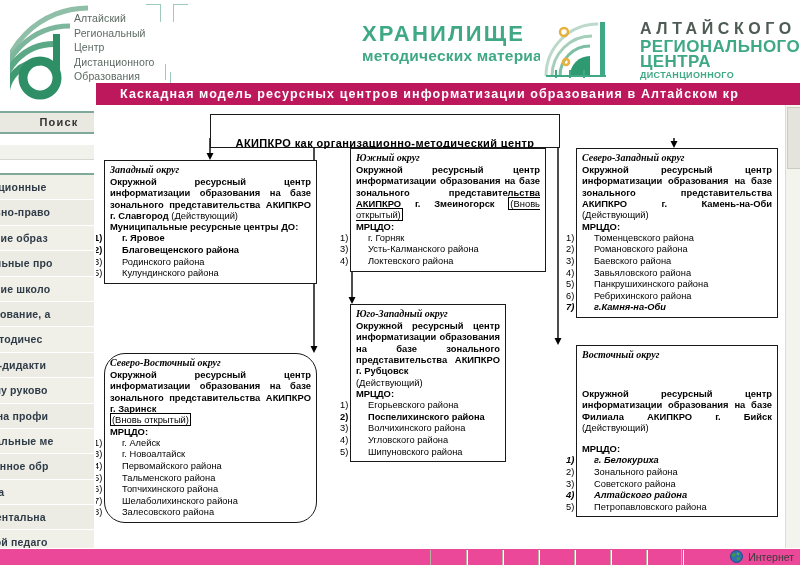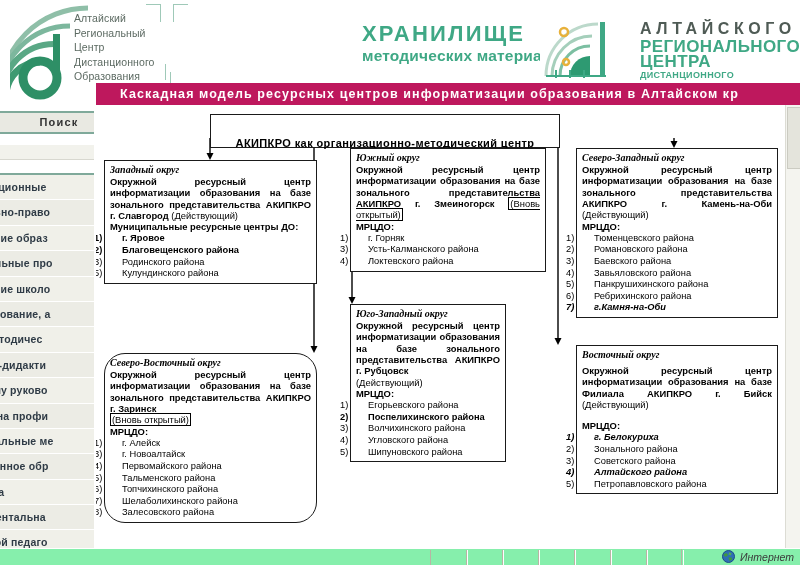--- a/index.html
+++ b/index.html
@@ -117,21 +117,21 @@
   #node-zap{left:8px;top:55px;width:213px;}
   #node-sev-vost{left:8px;top:248px;width:213px;border-radius:21px;}
   #node-yuzh{left:254px;top:43px;width:196px;}
   #node-yugo-zap{left:254px;top:199px;width:156px;}
   #node-sev-zap{left:480px;top:43px;width:202px;}
   #node-vost{left:480px;top:240px;width:202px;}
 
   
   #statusbar{
     position:absolute;left:0;top:548px;width:800px;height:17px;
-    background:#86efac;border-top:1px solid #ffffff;font-style:italic;
+    background:#ec4899;border-top:1px solid #ffffff;
   }
   #status-cells{position:absolute;left:0;top:1px;height:15px;}
   .scell{position:absolute;top:0;height:15px;border-left:1px solid #b8b4a4;border-right:1px solid #ffffff;}
   #status-net{
     position:absolute;right:6px;top:1px;height:15px;line-height:15px;
     font-size:10.5px;color:#3a3a3a;white-space:nowrap;
   }
   #globe{display:inline-block;vertical-align:-2px;margin-right:5px;}
   #status-right-box{position:absolute;right:0;top:0;width:118px;height:17px;border-left:1px solid #b8b4a4;}
 
@@ -336,21 +336,21 @@
       <li><span class="num">3)</span><span>Баевского района</span></li>
       <li><span class="num">4)</span><span>Завьяловского района</span></li>
       <li class="wrap"><span class="num">5)</span><span>Панкрушихинского района</span></li>
       <li><span class="num">6)</span><span>Ребрихинского района</span></li>
       <li class="bi"><span class="num">7)</span><span>г.Камня-на-Оби</span></li>
     </ol>
   </div>
 
   <div id="node-vost" class="node">
     <div class="okrug-title">Восточный округ</div>
-    <div class="okrug-desc" style="margin-top:4px;"><span>Окружной ресурсный центр информатизации образования на базе Филиала АКИПКРО г. Бийск</span> <span class="plain">(Действующий)</span></div>
+    <div class="okrug-desc" style="margin-top:27px;"><span>Окружной ресурсный центр информатизации образования на базе Филиала АКИПКРО г. Бийск</span> <span class="plain">(Действующий)</span></div>
     <div class="mrc-head" style="margin-top:10px;">МРЦДО:</div>
     <ol class="items">
       <li class="bi"><span class="num">1)</span><span>г. Белокуриха</span></li>
       <li><span class="num">2)</span><span>Зонального района</span></li>
       <li><span class="num">3)</span><span>Советского района</span></li>
       <li class="bi"><span class="num">4)</span><span>Алтайского района</span></li>
       <li><span class="num">5)</span><span>Петропавловского района</span></li>
     </ol>
   </div>
 

